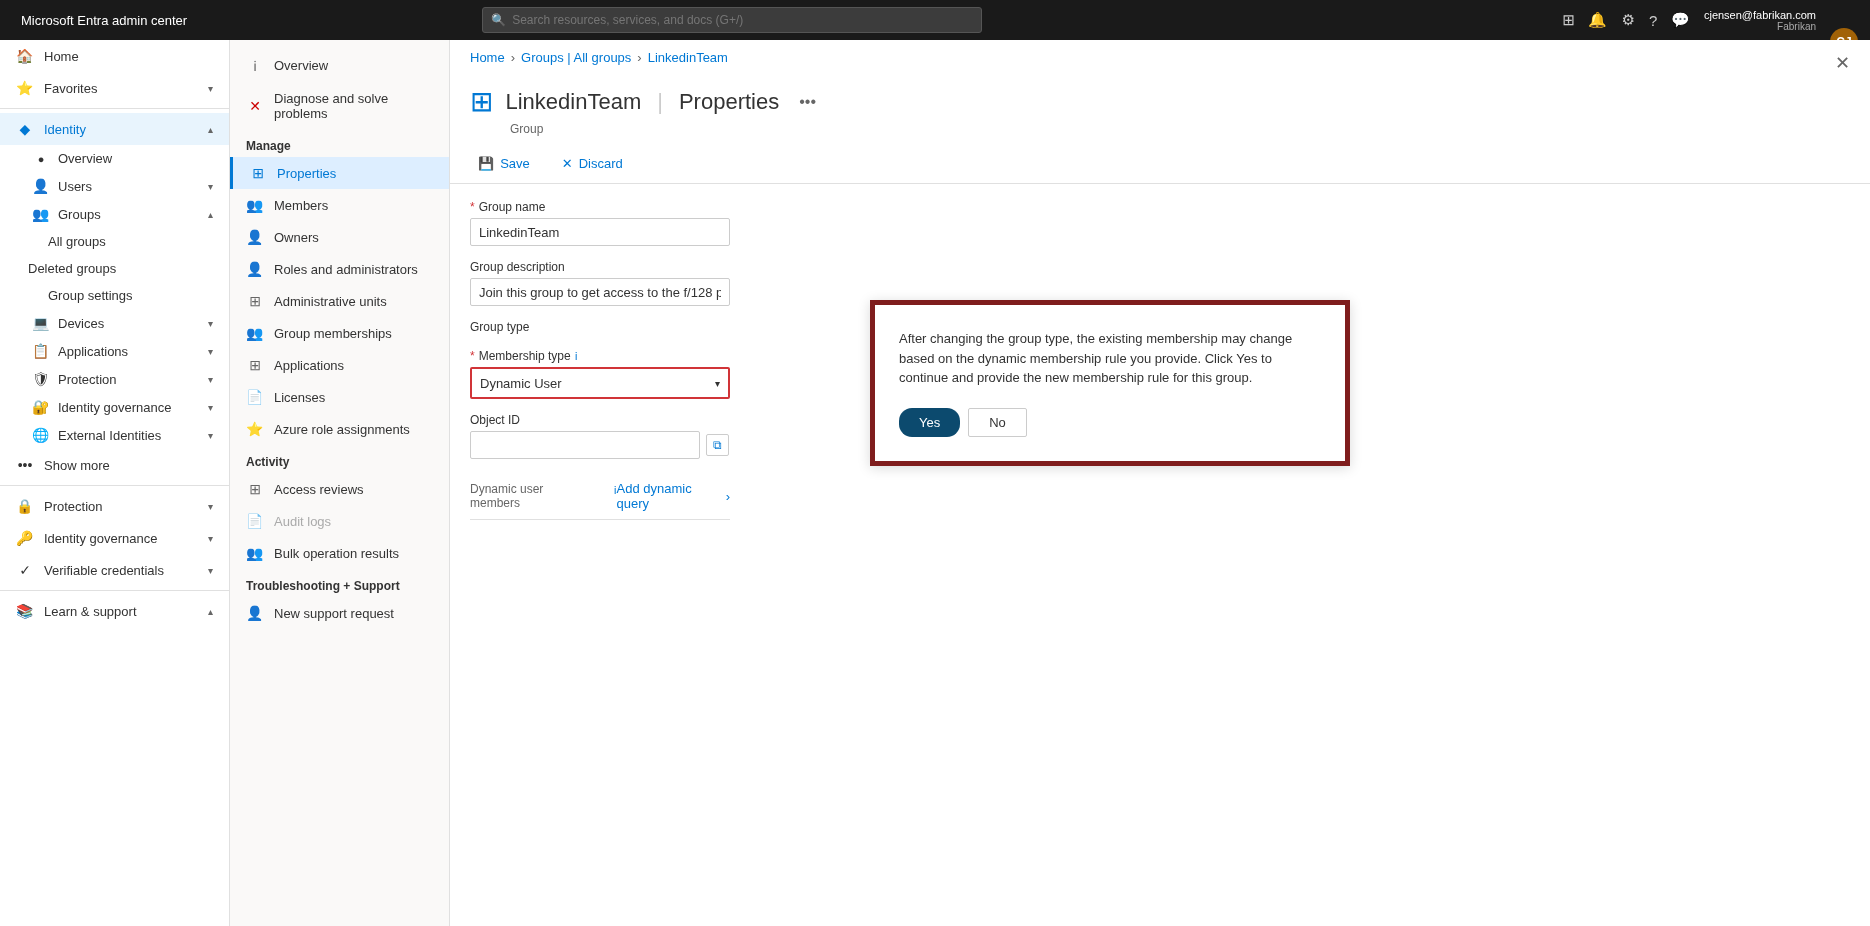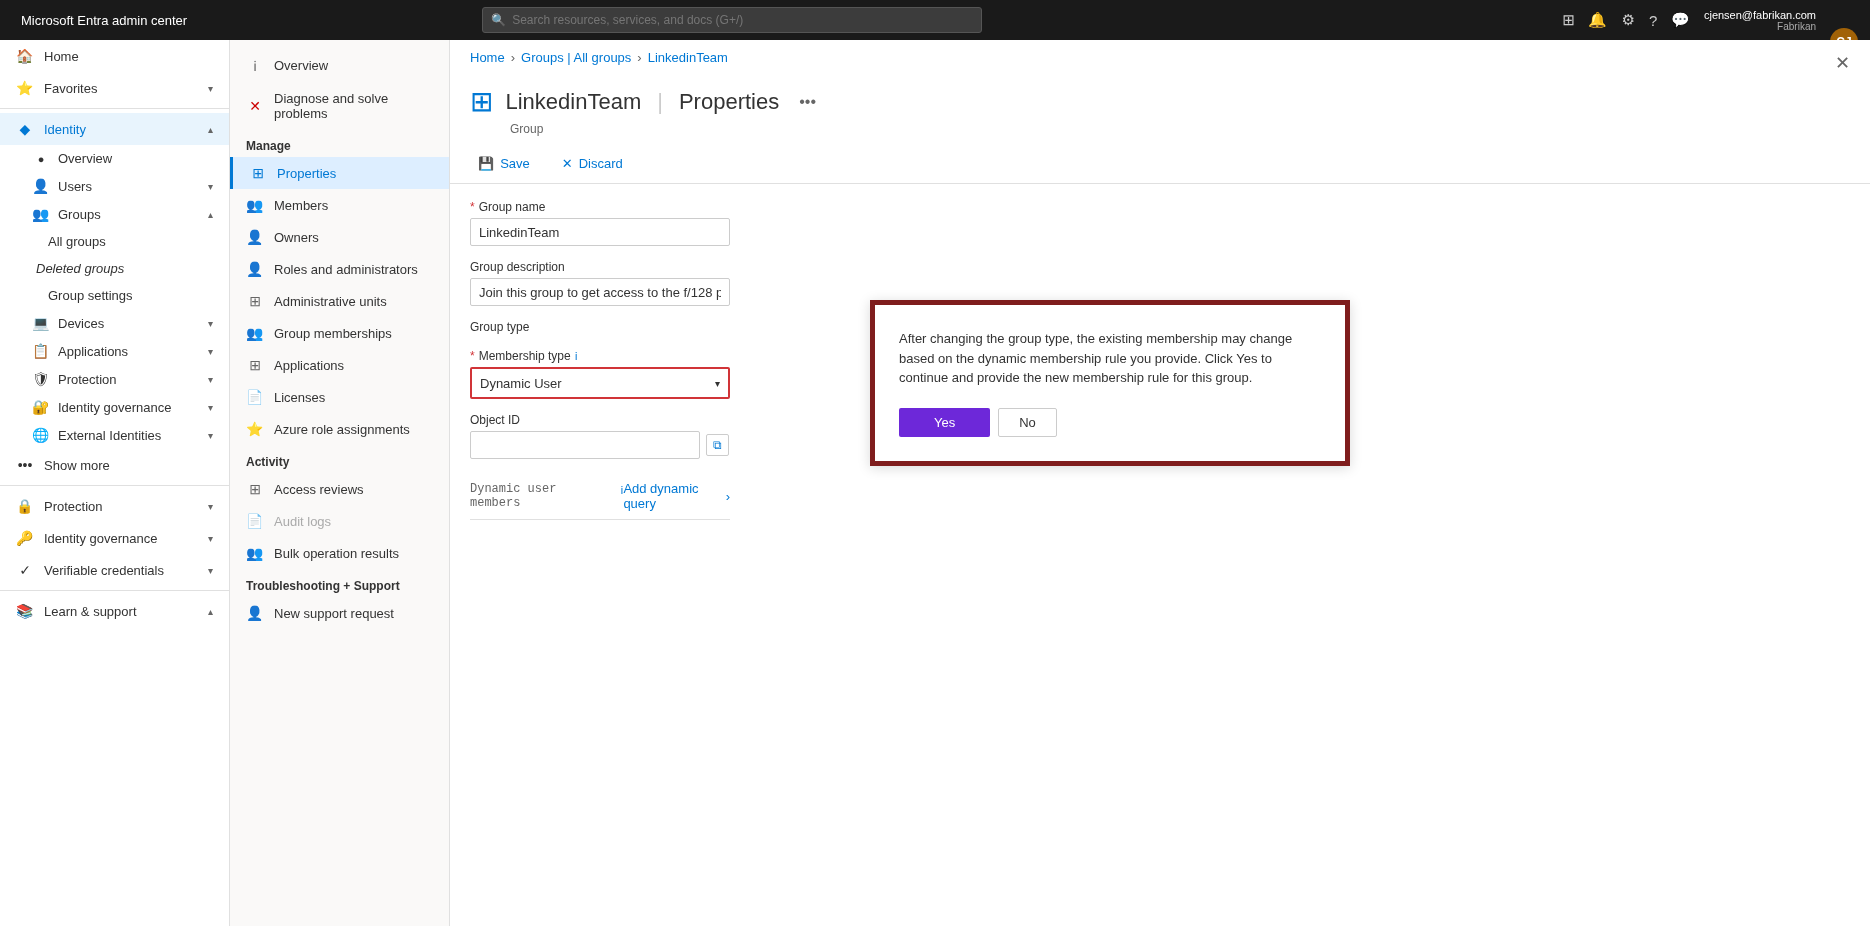--- a/index.html
+++ b/index.html
@@ -65,29 +65,29 @@
     .form-label { font-size: 12px; color: #333; margin-bottom: 4px; display: flex; align-items: center; gap: 4px; }
     .form-required { color: #d13438; font-size: 12px; }
     .form-input { width: 260px; height: 28px; border: 1px solid #ccc; border-radius: 2px; padding: 0 8px; font-size: 13px; color: #333; background: #fff; outline: none; }
     .form-input.disabled { background: #f3f2f1; color: #888; }
     .form-select-wrapper { position: relative; width: 260px; border: 2px solid #d13438; border-radius: 2px; }
     .form-select { width: 100%; height: 28px; border: none; padding: 0 8px; font-size: 13px; color: #333; background: #fff; outline: none; appearance: none; cursor: pointer; }
     .form-select-arrow { position: absolute; right: 8px; top: 50%; transform: translateY(-50%); font-size: 10px; color: #333; pointer-events: none; }
     .object-id-row { display: flex; align-items: center; gap: 6px; }
     .copy-btn { background: none; border: 1px solid #ccc; padding: 3px 6px; cursor: pointer; color: #0078d4; font-size: 12px; border-radius: 2px; }
     .dynamic-row { display: flex; align-items: center; justify-content: space-between; width: 260px; padding: 8px 0; border-bottom: 1px solid #e0e0e0; }
-    .dynamic-row-info { display: flex; align-items: flex-start; gap: 20px; font-size: 12px; color: #666; font-family: Liberation Mono, monospace; }
+    .dynamic-row-info { display: flex; align-items: flex-start; gap: 20px; font-size: 12px; color: #666; }
     .dynamic-row-link { color: #0078d4; font-size: 13px; cursor: pointer; }
     .info-icon { font-size: 11px; color: #0078d4; cursor: help; }
 
     
     .dialog-overlay { position: absolute; top: 260px; left: 420px; width: 480px; background: #fff; border: 5px solid #7f1d1d; box-shadow: 0 2px 12px rgba(0,0,0,0.15); padding: 24px; z-index: 100; }
     .dialog-text { font-size: 13px; color: #333; line-height: 1.5; margin-bottom: 20px; }
     .dialog-buttons { display: flex; gap: 8px; }
-    .btn-yes { background: #6d28d9; color: #fff; border: none; padding: 6px 35px; font-size: 13px; cursor: pointer; border-radius: 2px; }
+    .btn-yes { background: #0c4a6e; color: #fff; border: none; padding: 6px 20px; font-size: 13px; cursor: pointer; border-radius: 13px; }
     .btn-no { background: #fff; color: #333; border: 1px solid #ccc; padding: 6px 20px; font-size: 13px; cursor: pointer; border-radius: 2px; }
 
     
     ::-webkit-scrollbar { width: 6px; }
     ::-webkit-scrollbar-thumb { background: #c8c6c4; border-radius: 3px; }
   </style>
 </head>
 <body>
 
 <div class="topbar">
@@ -138,21 +138,21 @@
       <span class="sidebar-chevron" style="margin-left:auto;">▾</span>
     </div>
     <div class="sidebar-sub-item selected">
       <span class="sidebar-icon">👥</span>
       <span>Groups</span>
       <span class="sidebar-chevron" style="margin-left:auto;">▴</span>
     </div>
     <div class="sidebar-sub-item" style="padding-left:48px;">
       <span>All groups</span>
     </div>
-    <div class="sidebar-sub-item" style="padding-left:36px;font-style:italic;">
+    <div class="sidebar-sub-item" style="padding-left:28px;">
       <span>Deleted groups</span>
     </div>
     <div class="sidebar-sub-item" style="padding-left:48px;">
       <span>Group settings</span>
     </div>
     <div class="sidebar-sub-item">
       <span class="sidebar-icon">💻</span>
       <span>Devices</span>
       <span class="sidebar-chevron" style="margin-left:auto;">▾</span>
     </div>

